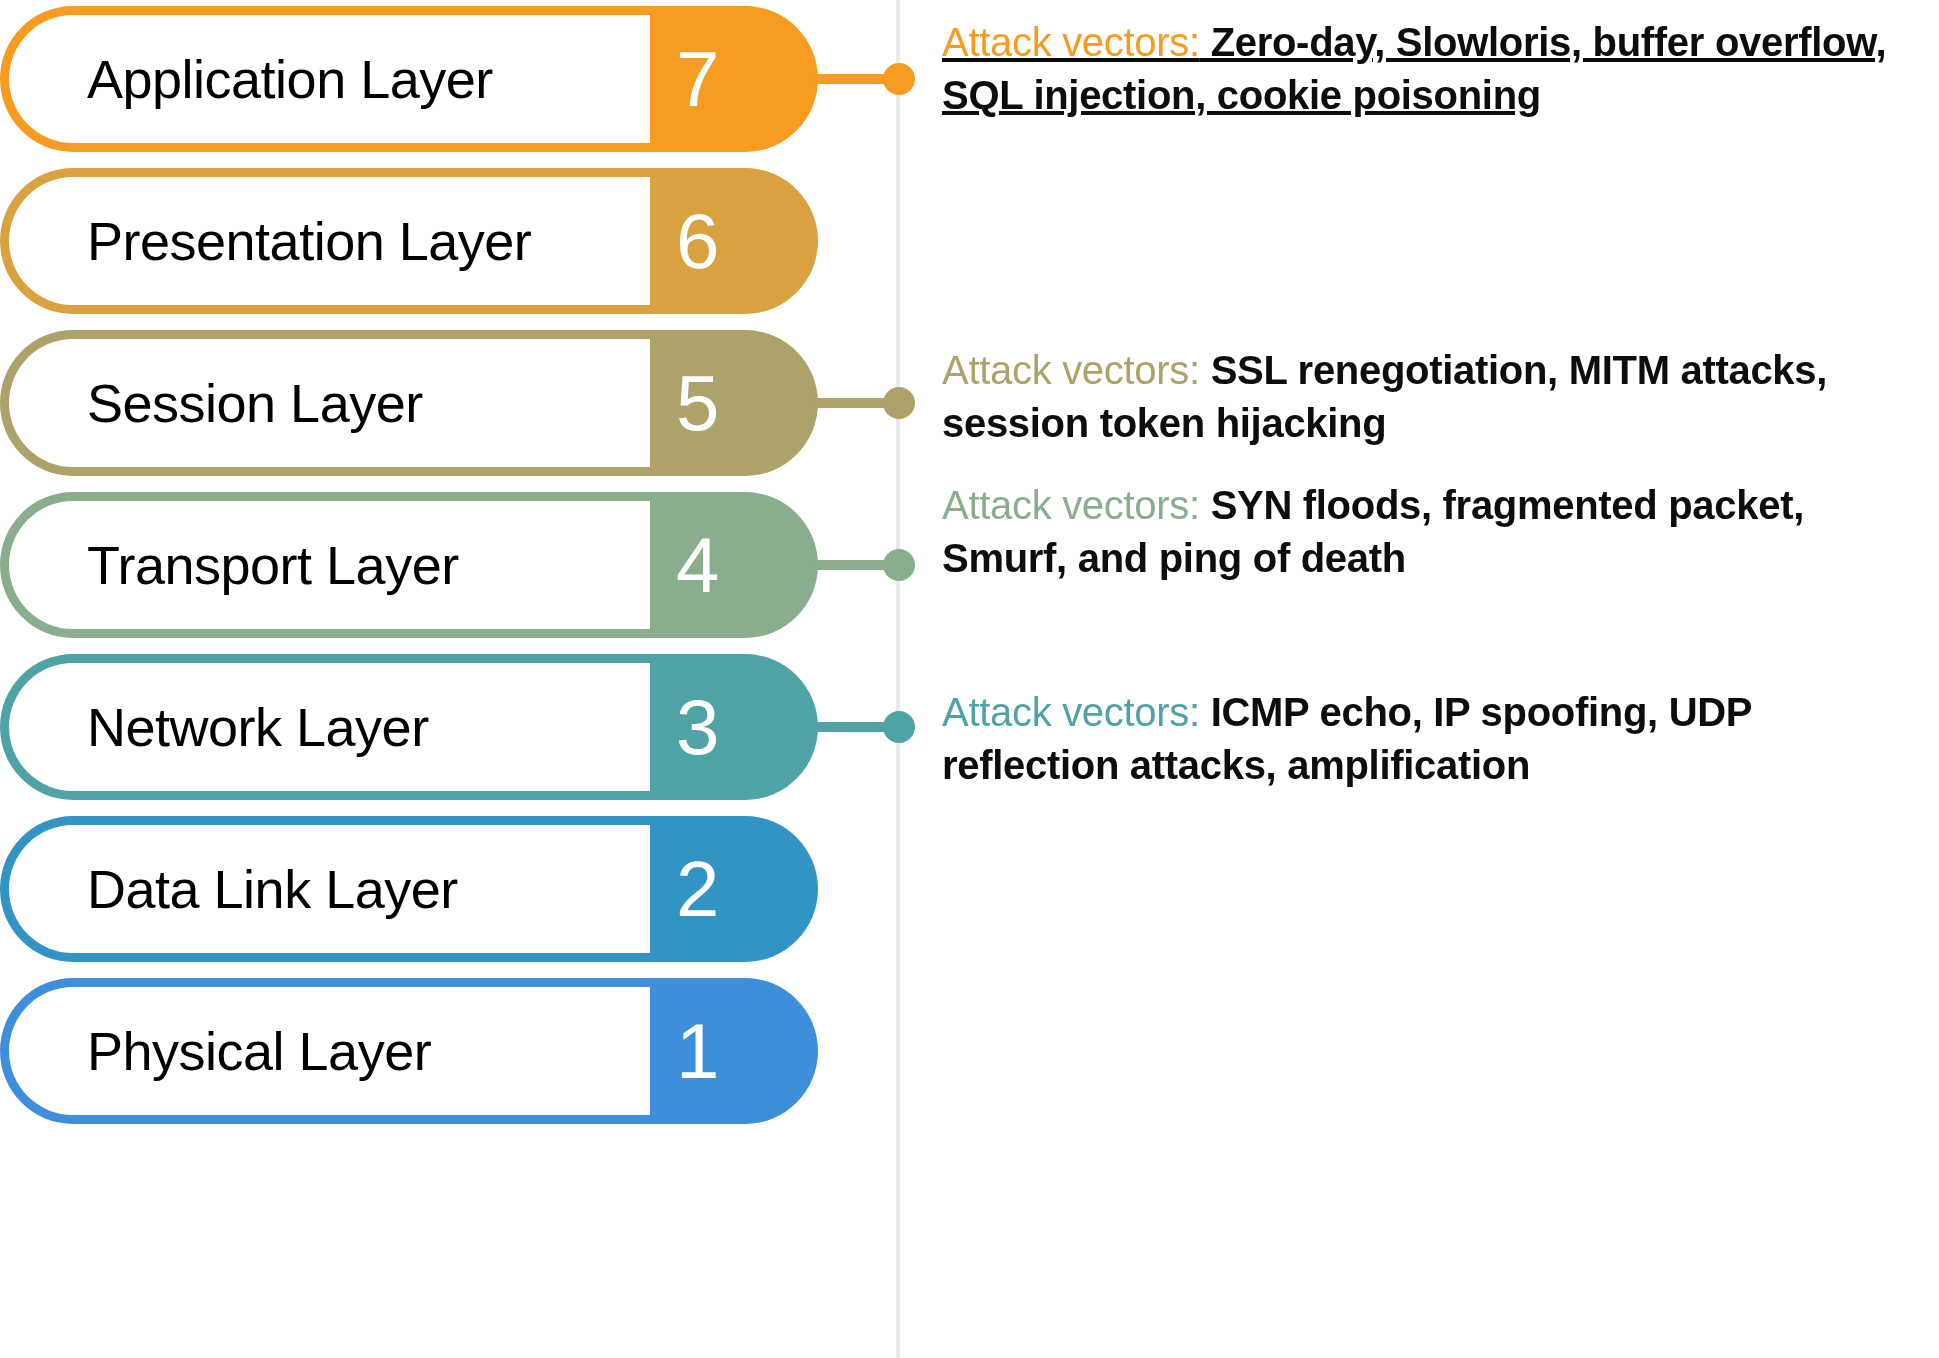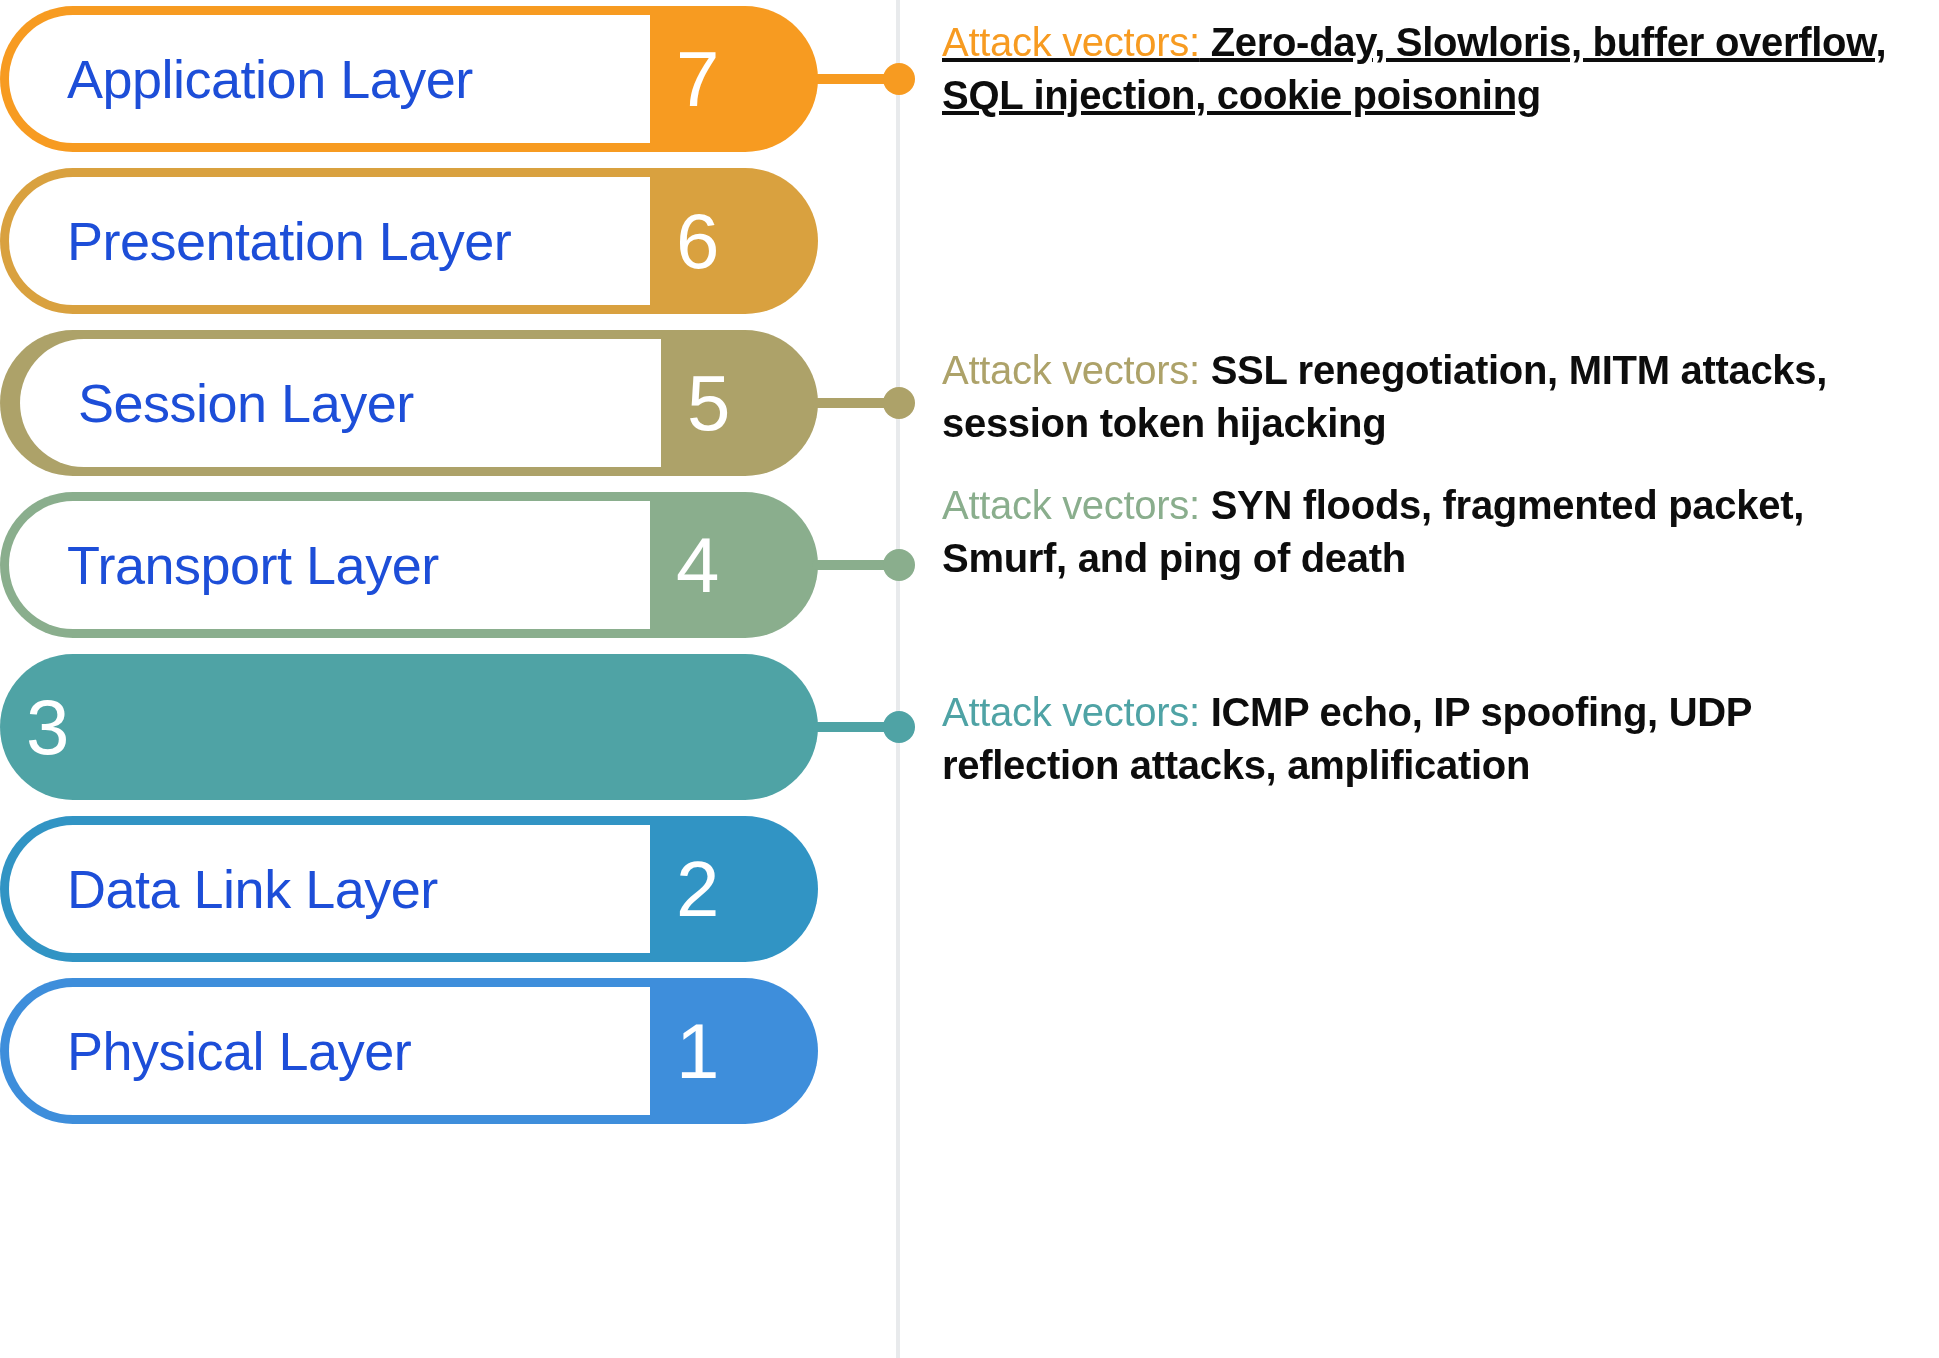--- a/index.html
+++ b/index.html
@@ -63,24 +63,25 @@
     align-items: center;
     margin: 9px 0 9px 9px;
     border-radius: 64px 0 0 64px;
     padding-left: 58px;
     box-sizing: border-box;
   }
 
   .pill-label-text {
     font-size: 54px;
     font-weight: 400;
-    color: #1d4ed8;
+    color: #000000;
     letter-spacing: -0.5px;
     white-space: nowrap;
     line-height: 1;
+    margin-left: 20px;
   }
 
   .pill-number {
     position: relative;
     flex: 1 1 auto;
     display: flex;
     align-items: center;
     justify-content: flex-start;
     padding-left: 26px;
     box-sizing: border-box;
@@ -150,21 +151,21 @@
         <div class="pill" style="background: rgb(217, 161, 63); text-align: center;">
           <div class="pill-label">
             <span class="pill-label-text">Presentation Layer</span>
           </div>
           <div class="pill-number">
             <span class="pill-number-text">6</span>
           </div>
         </div>
       </div>
       <div class="layer-row" style="top: 330px;">
-        <div class="pill" style="background: rgb(173, 162, 105); padding-left: 11px;">
+        <div class="pill" style="background: rgb(173, 162, 105);">
           <div class="pill-label">
             <span class="pill-label-text">Session Layer</span>
           </div>
           <div class="pill-number">
             <span class="pill-number-text">5</span>
           </div>
         </div>
         <div class="connector" style="background: rgb(173, 162, 105);"></div>
         <div class="connector-dot" style="background: rgb(173, 162, 105);"></div>
       </div>
@@ -175,20 +176,23 @@
           </div>
           <div class="pill-number">
             <span class="pill-number-text">4</span>
           </div>
         </div>
         <div class="connector" style="background: rgb(138, 174, 141);"></div>
         <div class="connector-dot" style="background: rgb(138, 174, 141);"></div>
       </div>
       <div class="layer-row" style="top: 654px;">
         <div class="pill" style="background: rgb(79, 163, 165);">
+          <div class="pill-label">
+            <span class="pill-label-text">Network Layer</span>
+          </div>
           <div class="pill-number">
             <span class="pill-number-text">3</span>
           </div>
         </div>
         <div class="connector" style="background: rgb(79, 163, 165);"></div>
         <div class="connector-dot" style="background: rgb(79, 163, 165);"></div>
       </div>
       <div class="layer-row" style="top: 816px;">
         <div class="pill" style="background: rgb(49, 148, 196);">
           <div class="pill-label">

